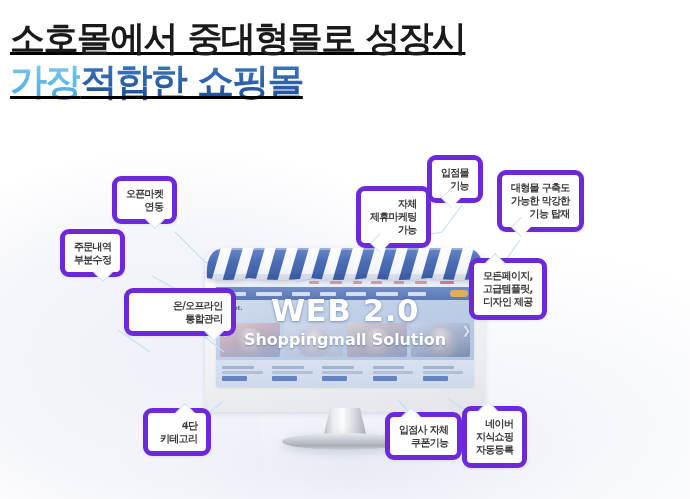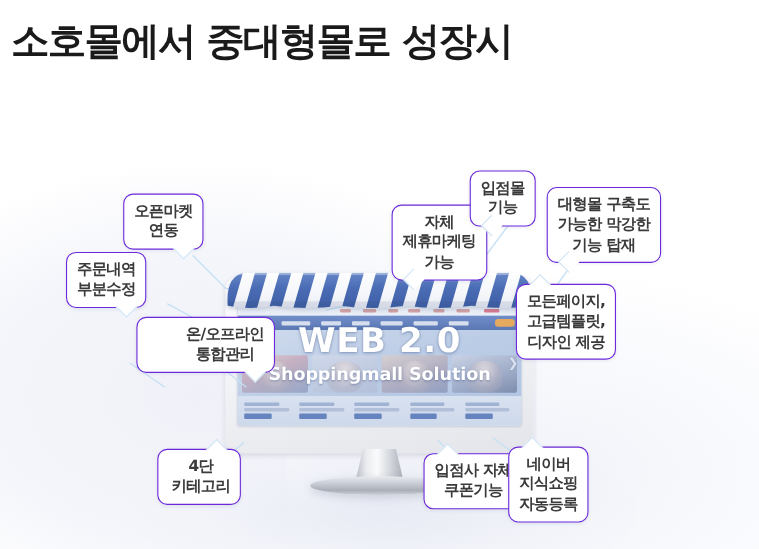--- a/index.html
+++ b/index.html
@@ -41,20 +41,21 @@
     width: 460px; height: 150px;
     background: radial-gradient(ellipse at 50% 50%, rgba(228,231,242,0.75) 0%, rgba(240,242,249,0.35) 55%, rgba(255,255,255,0) 78%);
   }
 
   
   #headline {
     position: absolute;
     left: 10px;
     top: 18px;
     z-index: 40;
+    text-decoration: underline;
   }
   .head-line1 {
     font-size: 35px;
     font-weight: 700;
     letter-spacing: -1.6px;
     color: #1a1a1a;
     line-height: 1.16;
     white-space: nowrap;
   }
   .head-line2 {
@@ -253,27 +254,27 @@
     position: absolute; inset: 0;
     z-index: 25;
     pointer-events: none;
   }
 
   
   .callout {
     position: absolute;
     z-index: 30;
     background: #ffffff;
-    border: 1px solid #6d28d9;
+    border: 5px solid #6d28d9;
     border-radius: 9px;
     box-shadow: 0 1px 3px rgba(140,160,195,0.18);
     padding: 6px 9px;
-    text-align: center;
+    text-align: right;
     color: #3a3a3a;
-    font-size: 14px;
+    font-size: 10px;
     font-weight: 700;
     letter-spacing: -0.7px;
     line-height: 1.32;
     white-space: nowrap;
   }
   .callout .ln { display: block; }
 
   
   .callout::before,
   .callout::after {
@@ -294,20 +295,23 @@
 <body>
 
 <div id="stage">
 
   <div class="bg-wash w1"></div>
   <div class="bg-wash w2"></div>
   <div class="bg-wash w3"></div>
 
   <div id="headline">
     <div class="head-line1">소호몰에서 중대형몰로 성장시</div>
+    <div class="head-line2">
+      <span class="head-accent">가장</span><span class="head-main">적합한 쇼핑몰</span>
+    </div>
   </div>
 
   <svg id="connectors" width="690" height="499" viewBox="0 0 690 499">
     <g fill="none" stroke="#c5e0f4" stroke-width="1.2">
       <path d="M175,232 L205,262 L232,268"></path>
       <path d="M152,276 L196,300"></path>
       <path d="M118,330 L150,352"></path>
       <path d="M196,330 L224,352"></path>
       <path d="M392,240 L368,268 L296,282"></path>
       <path d="M462,205 L442,232 L398,240"></path>

